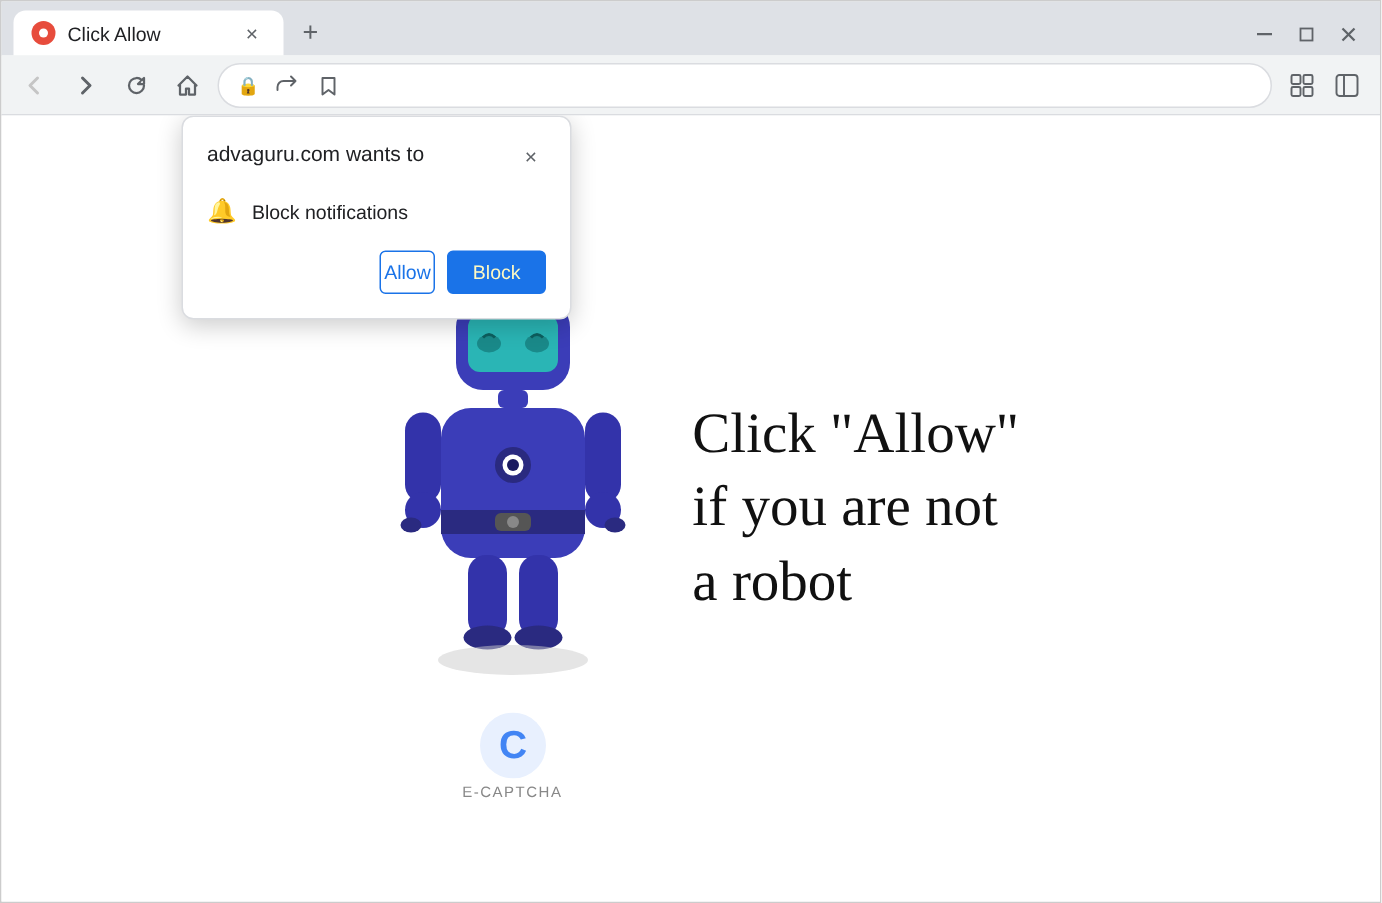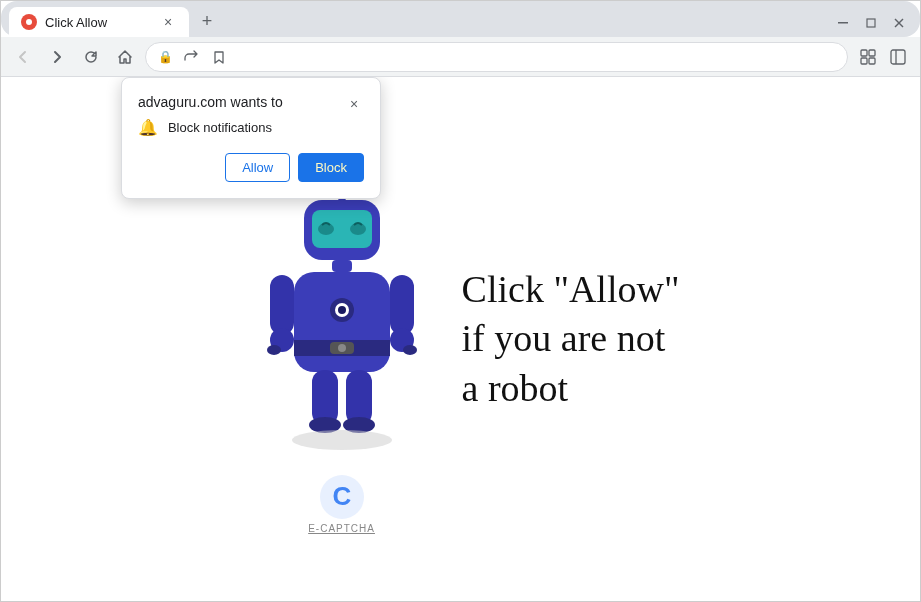--- a/index.html
+++ b/index.html
@@ -9,21 +9,20 @@
     .browser-frame { width: 921px; height: 602px; display: flex; flex-direction: column; border: 1px solid #ccc; }
 
     
     .title-bar {
       height: 36px;
       background: #dee1e6;
       display: flex;
       align-items: flex-end;
       padding: 0 8px;
       user-select: none;
-      border-radius: 16px;
     }
     .tab-area { display: flex; align-items: flex-end; flex: 1; }
     .tab {
       display: flex; align-items: center;
       background: #fff;
       border-radius: 8px 8px 0 0;
       padding: 0 12px;
       height: 30px;
       min-width: 180px;
       max-width: 240px;
@@ -90,21 +89,21 @@
       border-radius: 8px;
       box-shadow: 0 4px 16px rgba(0,0,0,0.2);
       padding: 16px;
       width: 260px;
       z-index: 100;
     }
     .popup-header {
       display: flex;
       justify-content: space-between;
       align-items: flex-start;
-      margin-bottom: 4px;
+      margin-bottom: 17px;
     }
     .popup-title { font-size: 14px; color: #202124; }
     .popup-close {
       width: 20px; height: 20px;
       display: flex; align-items: center; justify-content: center;
       border-radius: 50%;
       cursor: pointer;
       color: #5f6368;
       font-size: 14px;
     }
@@ -116,21 +115,21 @@
       font-size: 13px;
       color: #202124;
     }
     .bell-icon { font-size: 16px; color: #5f6368; }
     .popup-buttons {
       display: flex;
       justify-content: flex-end;
       gap: 8px;
     }
     .btn-allow {
-      padding: 6px 16px;
+      padding: 6px 2px;
       border: 1px solid #1a73e8;
       background: #fff;
       color: #1a73e8;
       border-radius: 4px;
       font-size: 13px;
       cursor: pointer;
       font-weight: 500;
     }
     .btn-block {
       padding: 6px 16px;
@@ -161,21 +160,21 @@
     }
 
     .robot-svg { width: 200px; height: 320px; }
 
     .ecaptcha-area {
       display: flex;
       flex-direction: column;
       align-items: center;
       margin-top: 10px;
     }
-    .ecaptcha-text { font-size: 10px; color: #888; letter-spacing: 1px; text-transform: uppercase; margin-top: 4px; text-decoration: underline; }
+    .ecaptcha-text { font-size: 10px; color: #888; letter-spacing: 1px; text-transform: uppercase; margin-top: 4px; }
 
     
     .main-text {
       font-size: 38px;
       font-family: Georgia, 'Times New Roman', serif;
       line-height: 1.3;
       color: #111;
       max-width: 280px;
     }
   </style>

